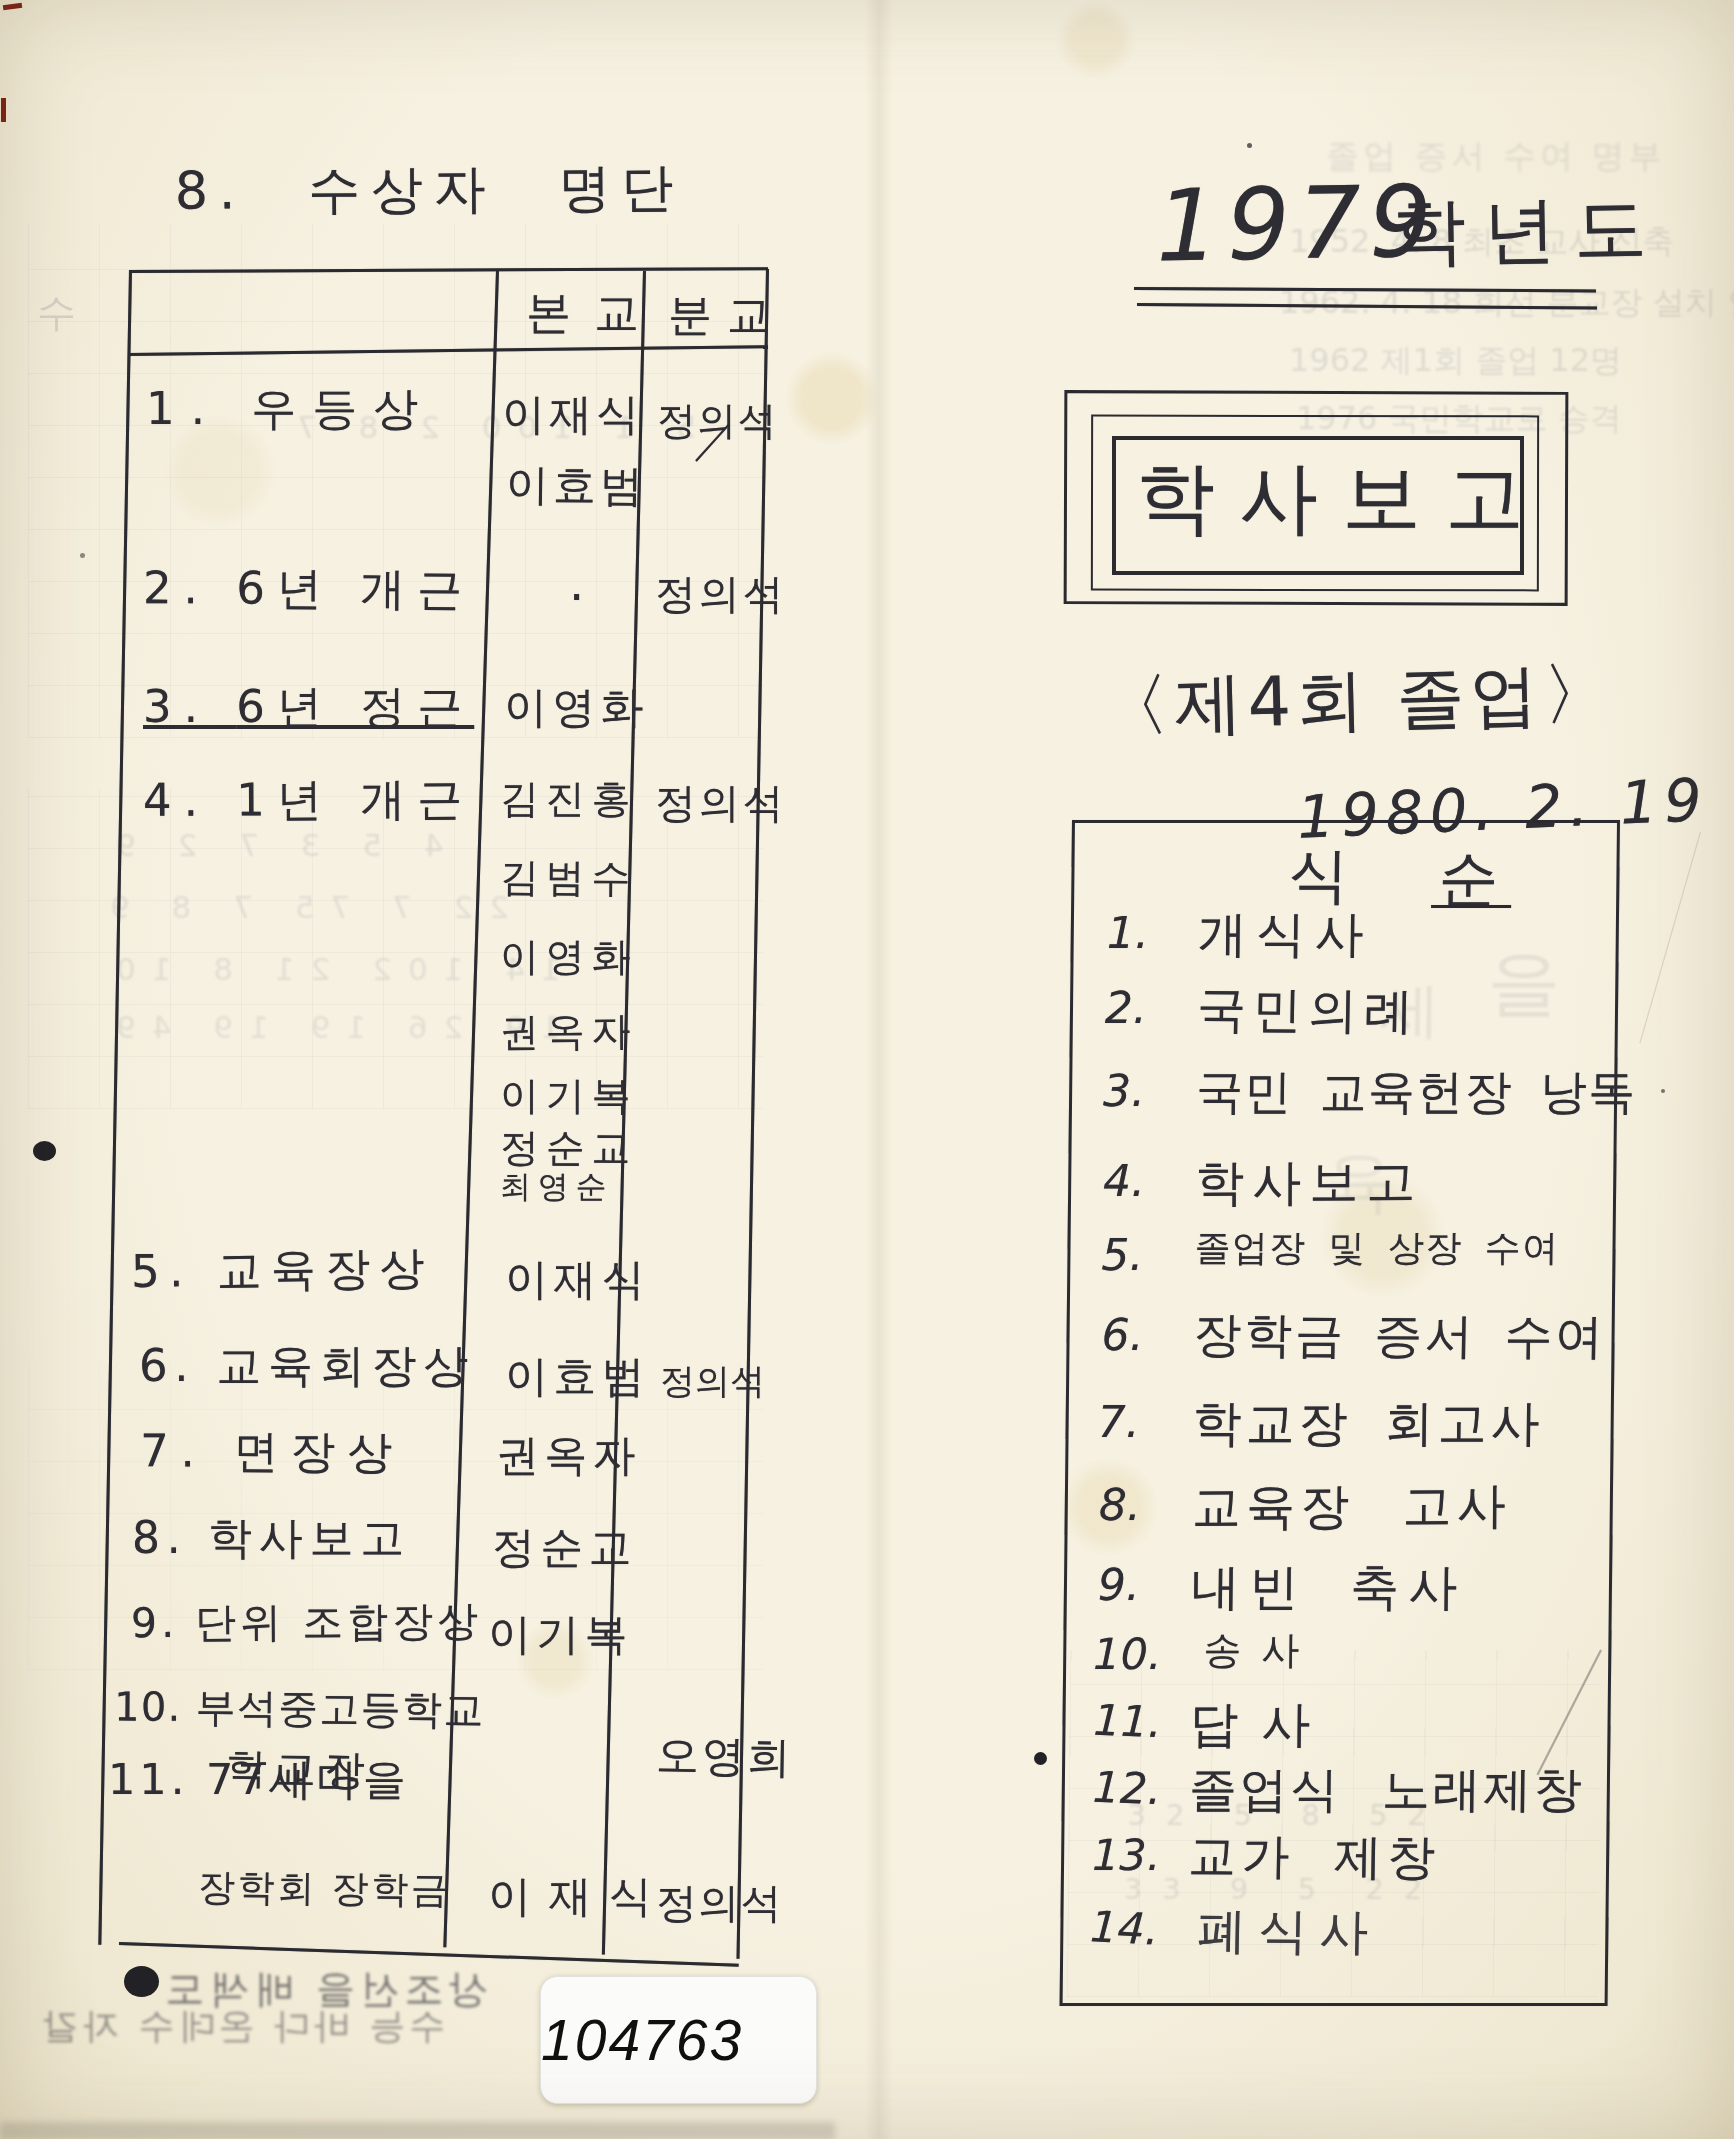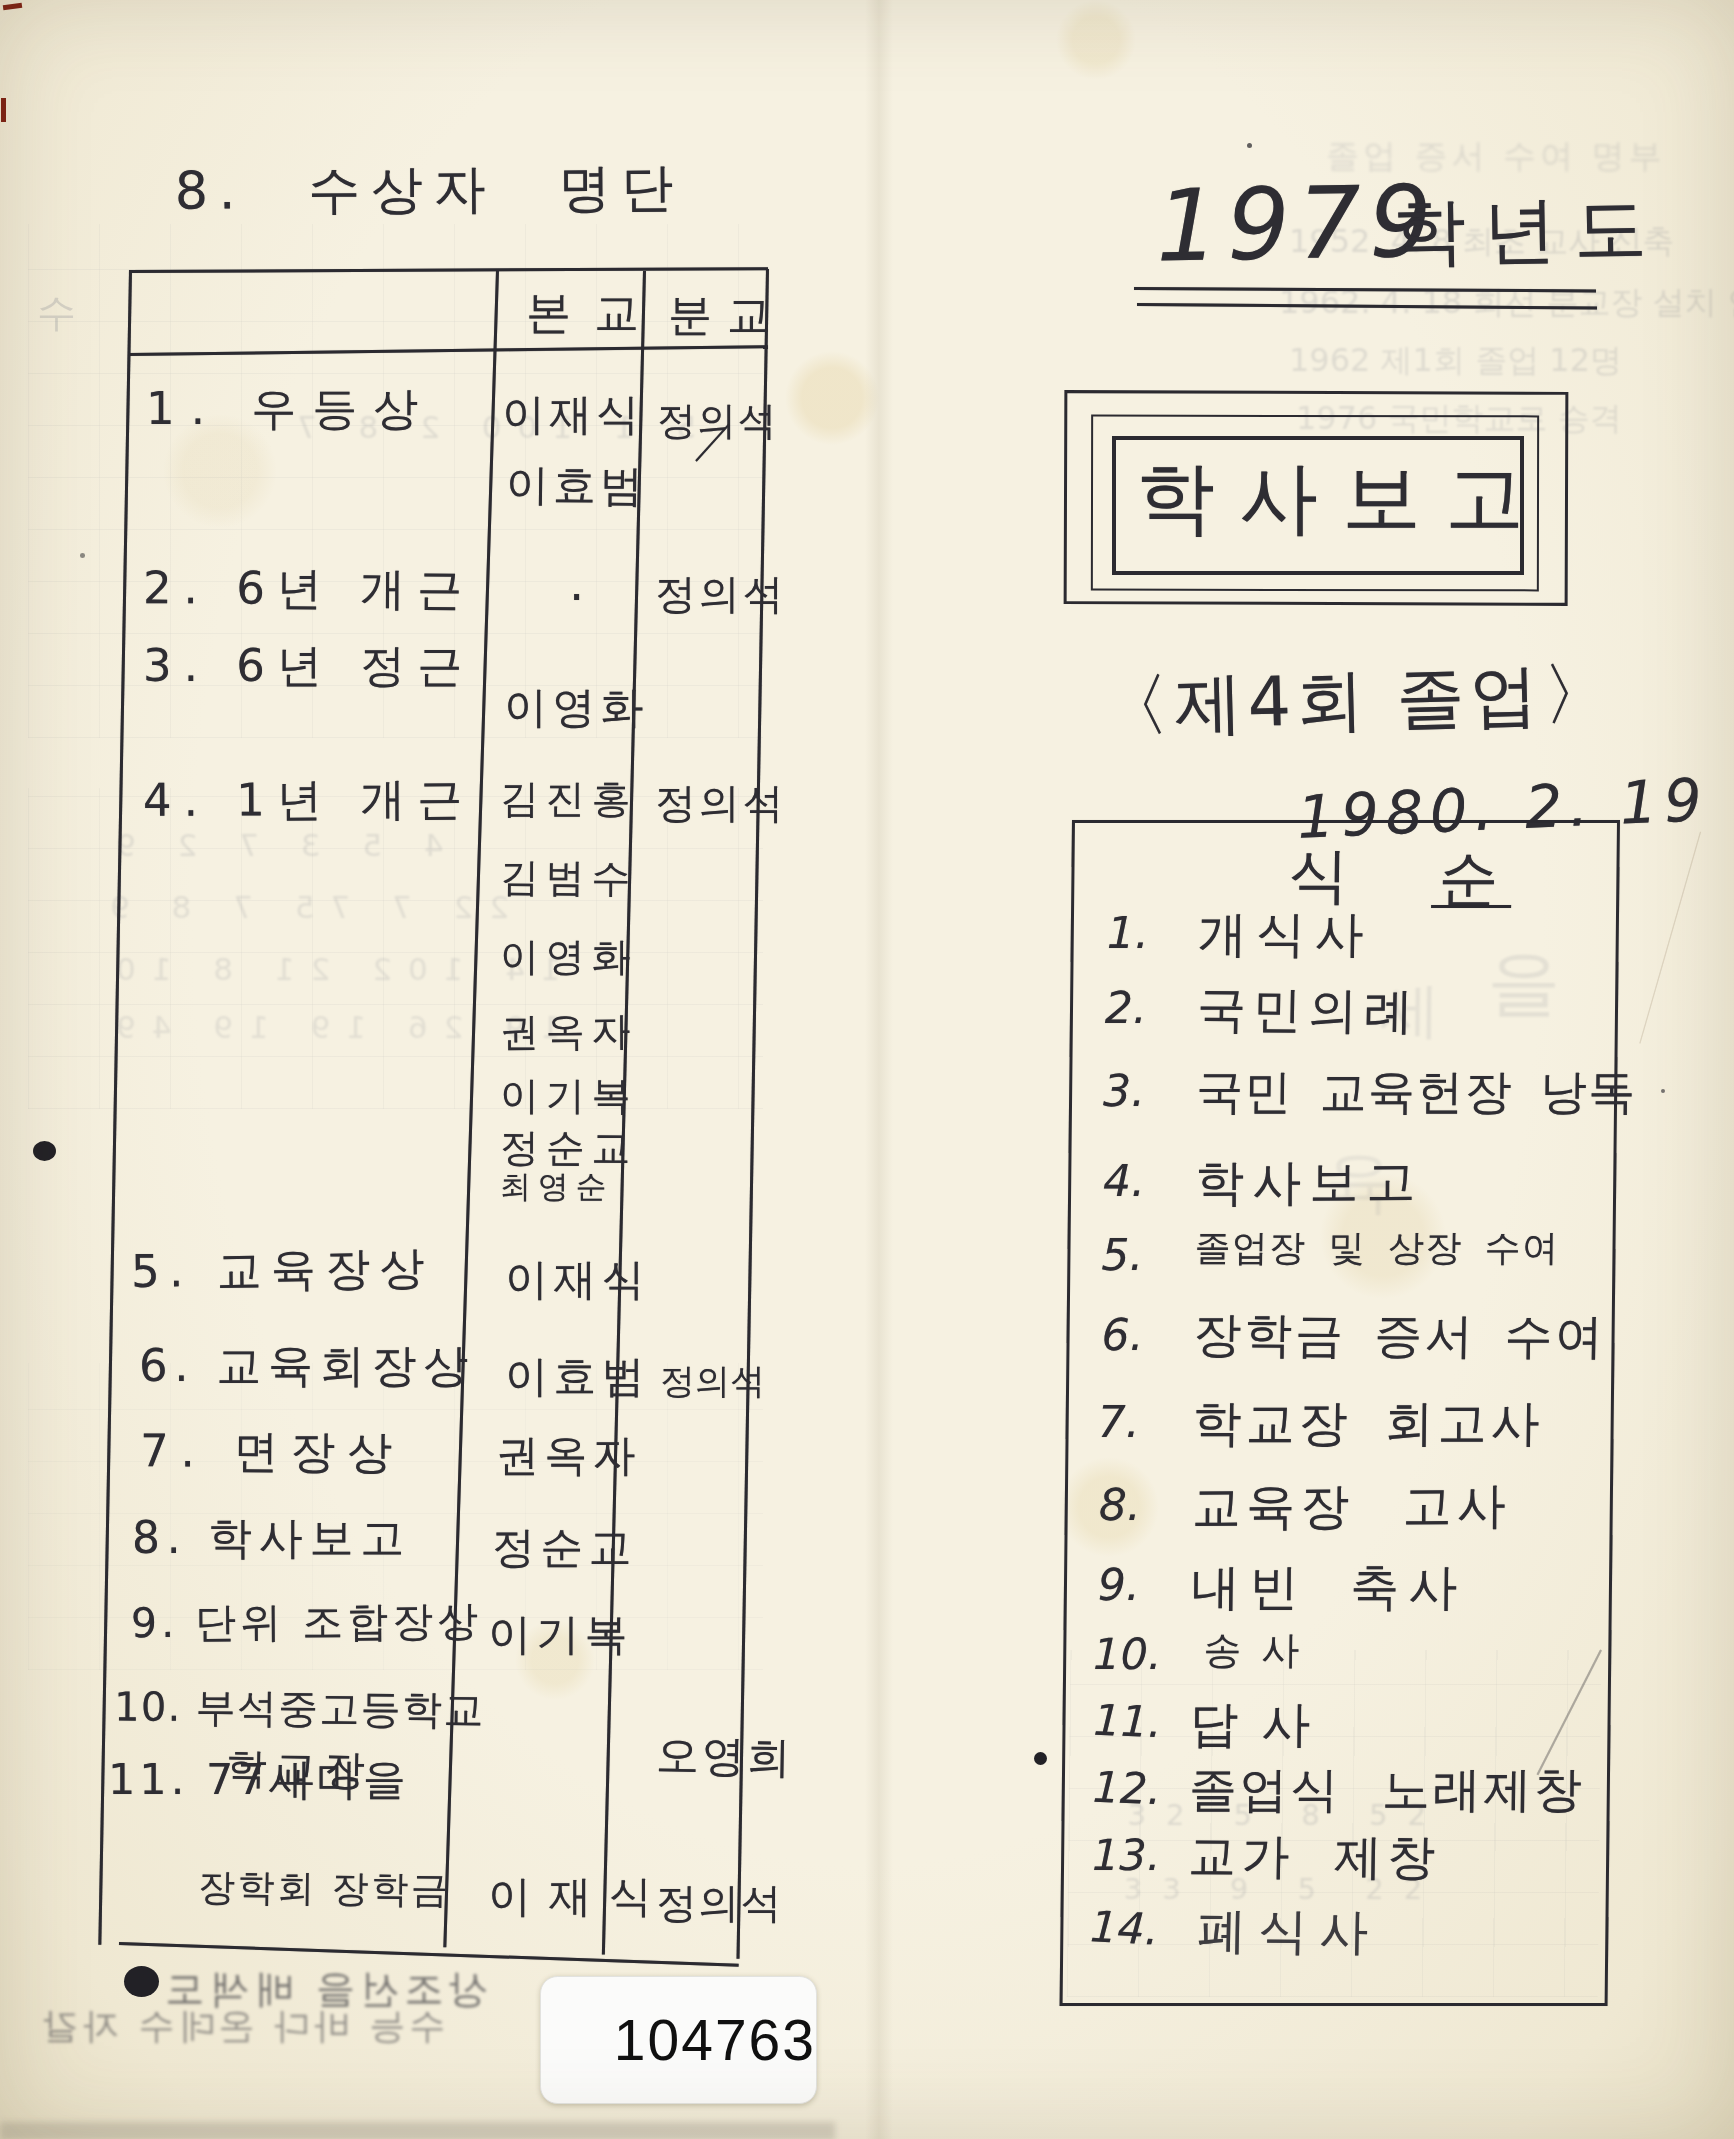--- a/index.html
+++ b/index.html
@@ -25,21 +25,21 @@
   .ghost-grid{position:absolute;opacity:.5;pointer-events:none;
     background:
       repeating-linear-gradient(0deg, rgba(110,115,128,.13) 0 1.3px, transparent 1.3px 52px),
       repeating-linear-gradient(90deg, rgba(110,115,128,.11) 0 1.3px, transparent 1.3px 71px);}
   .blob{position:absolute;background:#222126;border-radius:50%;}
   .box-rect{position:absolute;border:solid #2b2a30;}
   .sticker{
     position:absolute;left:540px;top:1976px;width:275px;height:126px;
     background:#fbfbfa;border-radius:17.4px;border:0.7px solid #e2e2df;
     box-shadow:0 1.3px 5.3px rgba(80,70,40,.25);
-    display:flex;align-items:center;justify-content:flex-end;
+    display:flex;align-items:center;justify-content:flex-start;font-style:italic;
   }
   .sticker span{font-family:"Liberation Sans", sans-serif;font-size:57px;color:#101010;letter-spacing:2px;}
   .fold{position:absolute;left:865px;top:0;width:28px;height:2140px;pointer-events:none;
     background:linear-gradient(90deg, transparent, rgba(120,108,75,.10) 50%, transparent);}
   .edge-smudge{position:absolute;left:0;top:2122px;width:835px;height:18px;
     background:rgba(95,90,80,.20);filter:blur(3.3px);}
   .red-mark{position:absolute;background:#7e2013;}
   .num-col{display:inline-block;}
 </style>
 </head>
@@ -88,21 +88,21 @@
   <div class="ink" style="left:146px;top:379px;font-size:45px;letter-spacing:16px;"><span class="num-col">1.</span> <span>우등상</span></div>
   <div class="ink" style="left:502px;top:386px;font-size:43px;letter-spacing:4px;">이재식</div>
   <div class="ink" style="left:506px;top:457px;font-size:43px;letter-spacing:4px;transform:rotate(.6deg);">이효범</div>
   <div class="ink" style="left:657px;top:394px;font-size:39px;letter-spacing:1.3px;">정의석</div>
   <div class="hline" style="left:696px;top:460px;width:49px;height:2px;transform:rotate(-48deg);"></div>
 
   <div class="ink" style="left:143px;top:559px;font-size:45px;letter-spacing:12px;transform:rotate(.3deg);"><span>2.</span> <span>6년 개근</span></div>
   <div class="ink" style="left:569px;top:569px;font-size:48px;">·</div>
   <div class="ink" style="left:655px;top:567px;font-size:41px;letter-spacing:2.7px;">정의석</div>
 
-  <div class="ink" style="left:143px;top:636px;font-size:45px;letter-spacing:12px;"><span>3.</span> <span>6년 정근</span></div>
+  <div class="ink" style="left:143px;top:677px;font-size:45px;letter-spacing:12px;text-decoration:underline;"><span>3.</span> <span>6년 정근</span></div>
   <div class="ink" style="left:504px;top:679px;font-size:43px;letter-spacing:5.3px;">이영화</div>
 
   <div class="ink" style="left:143px;top:770px;font-size:45px;letter-spacing:12px;transform:rotate(-.3deg);"><span>4.</span> <span>1년 개근</span></div>
   <div class="ink" style="left:500px;top:772px;font-size:39px;letter-spacing:6.7px;">김진홍</div>
   <div class="ink" style="left:500px;top:851px;font-size:39px;letter-spacing:6.7px;transform:rotate(.4deg);">김범수</div>
   <div class="ink" style="left:500px;top:930px;font-size:39px;letter-spacing:6.7px;">이영화</div>
   <div class="ink" style="left:500px;top:1005px;font-size:39px;letter-spacing:6.7px;transform:rotate(-.4deg);">권옥자</div>
   <div class="ink" style="left:500px;top:1069px;font-size:39px;letter-spacing:6.7px;">이기복</div>
   <div class="ink" style="left:500px;top:1121px;font-size:39px;letter-spacing:6.7px;transform:rotate(.3deg);">정순교</div>
   <div class="ink" style="left:500px;top:1166px;font-size:31px;letter-spacing:6.7px;">최영순</div>

